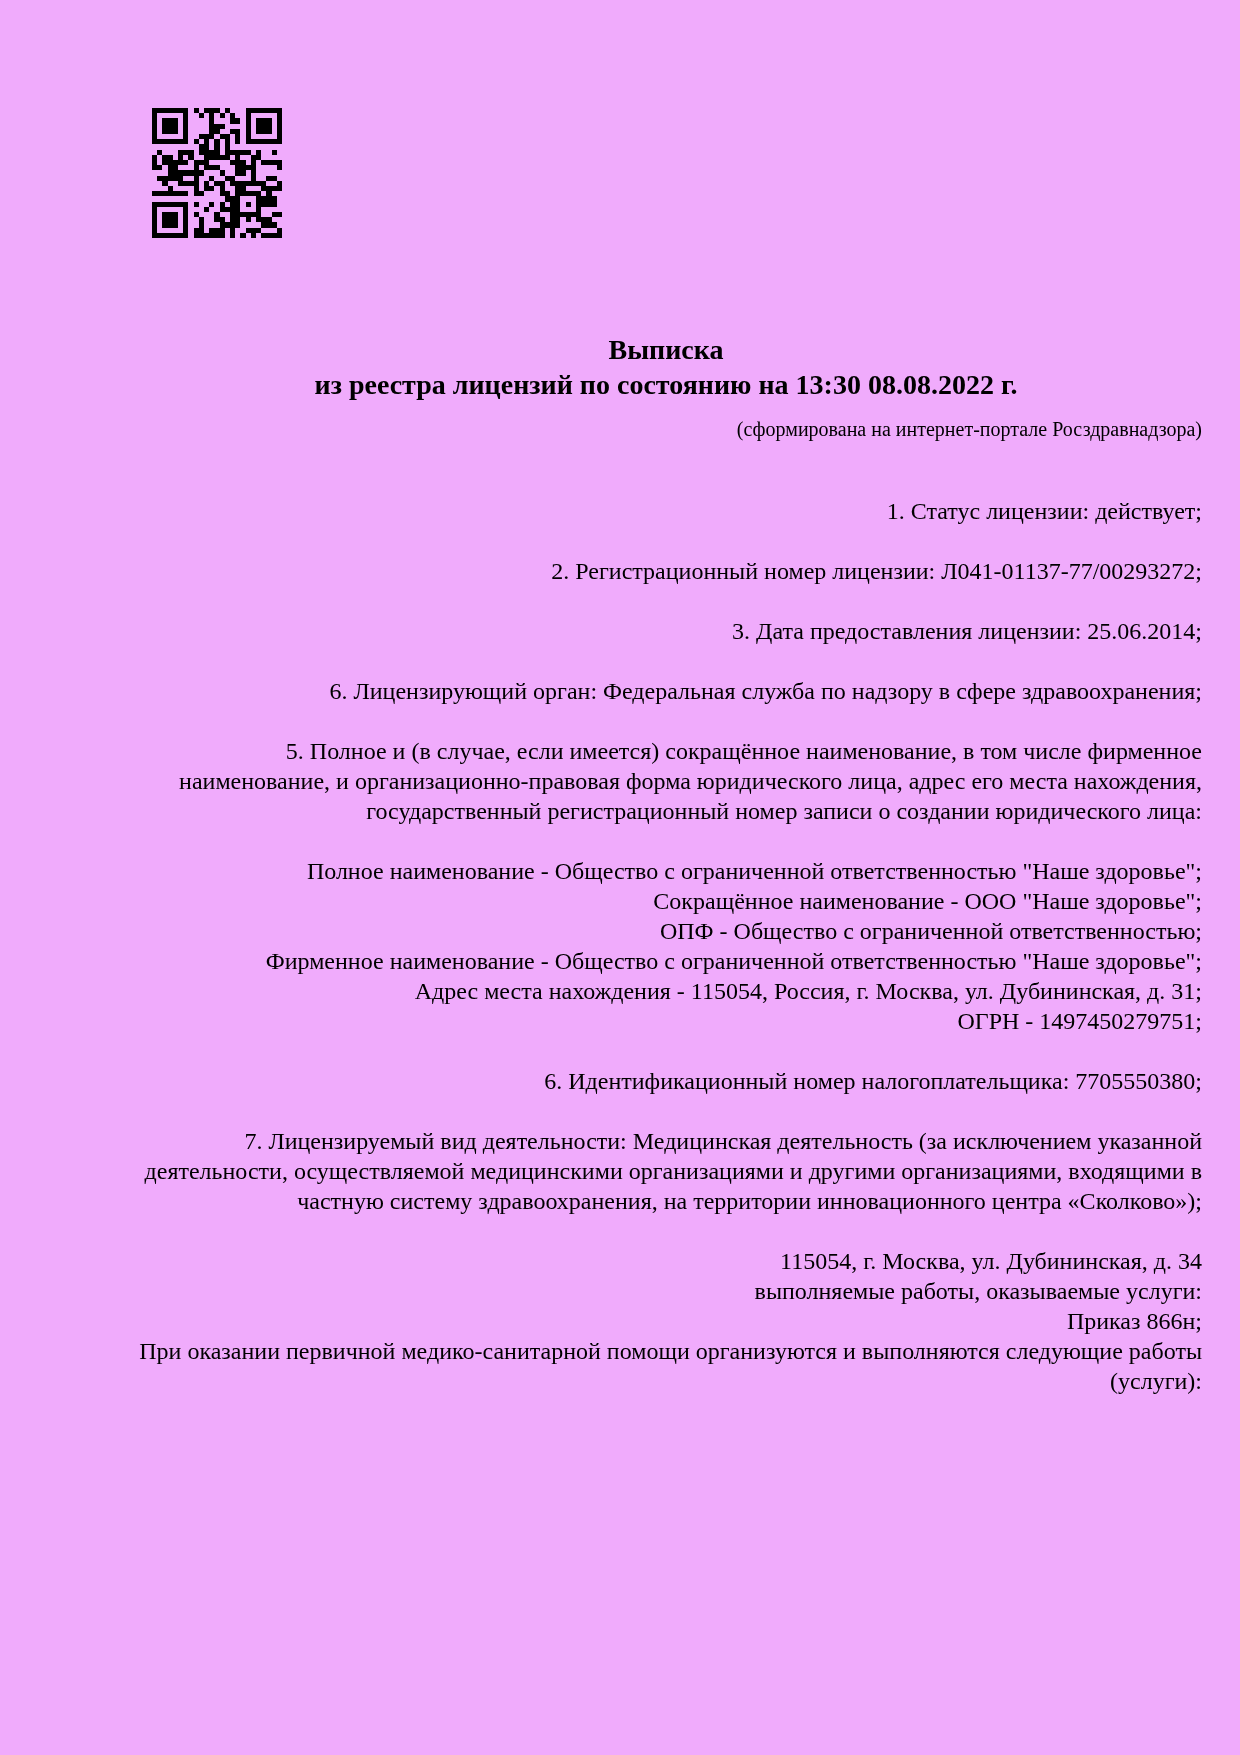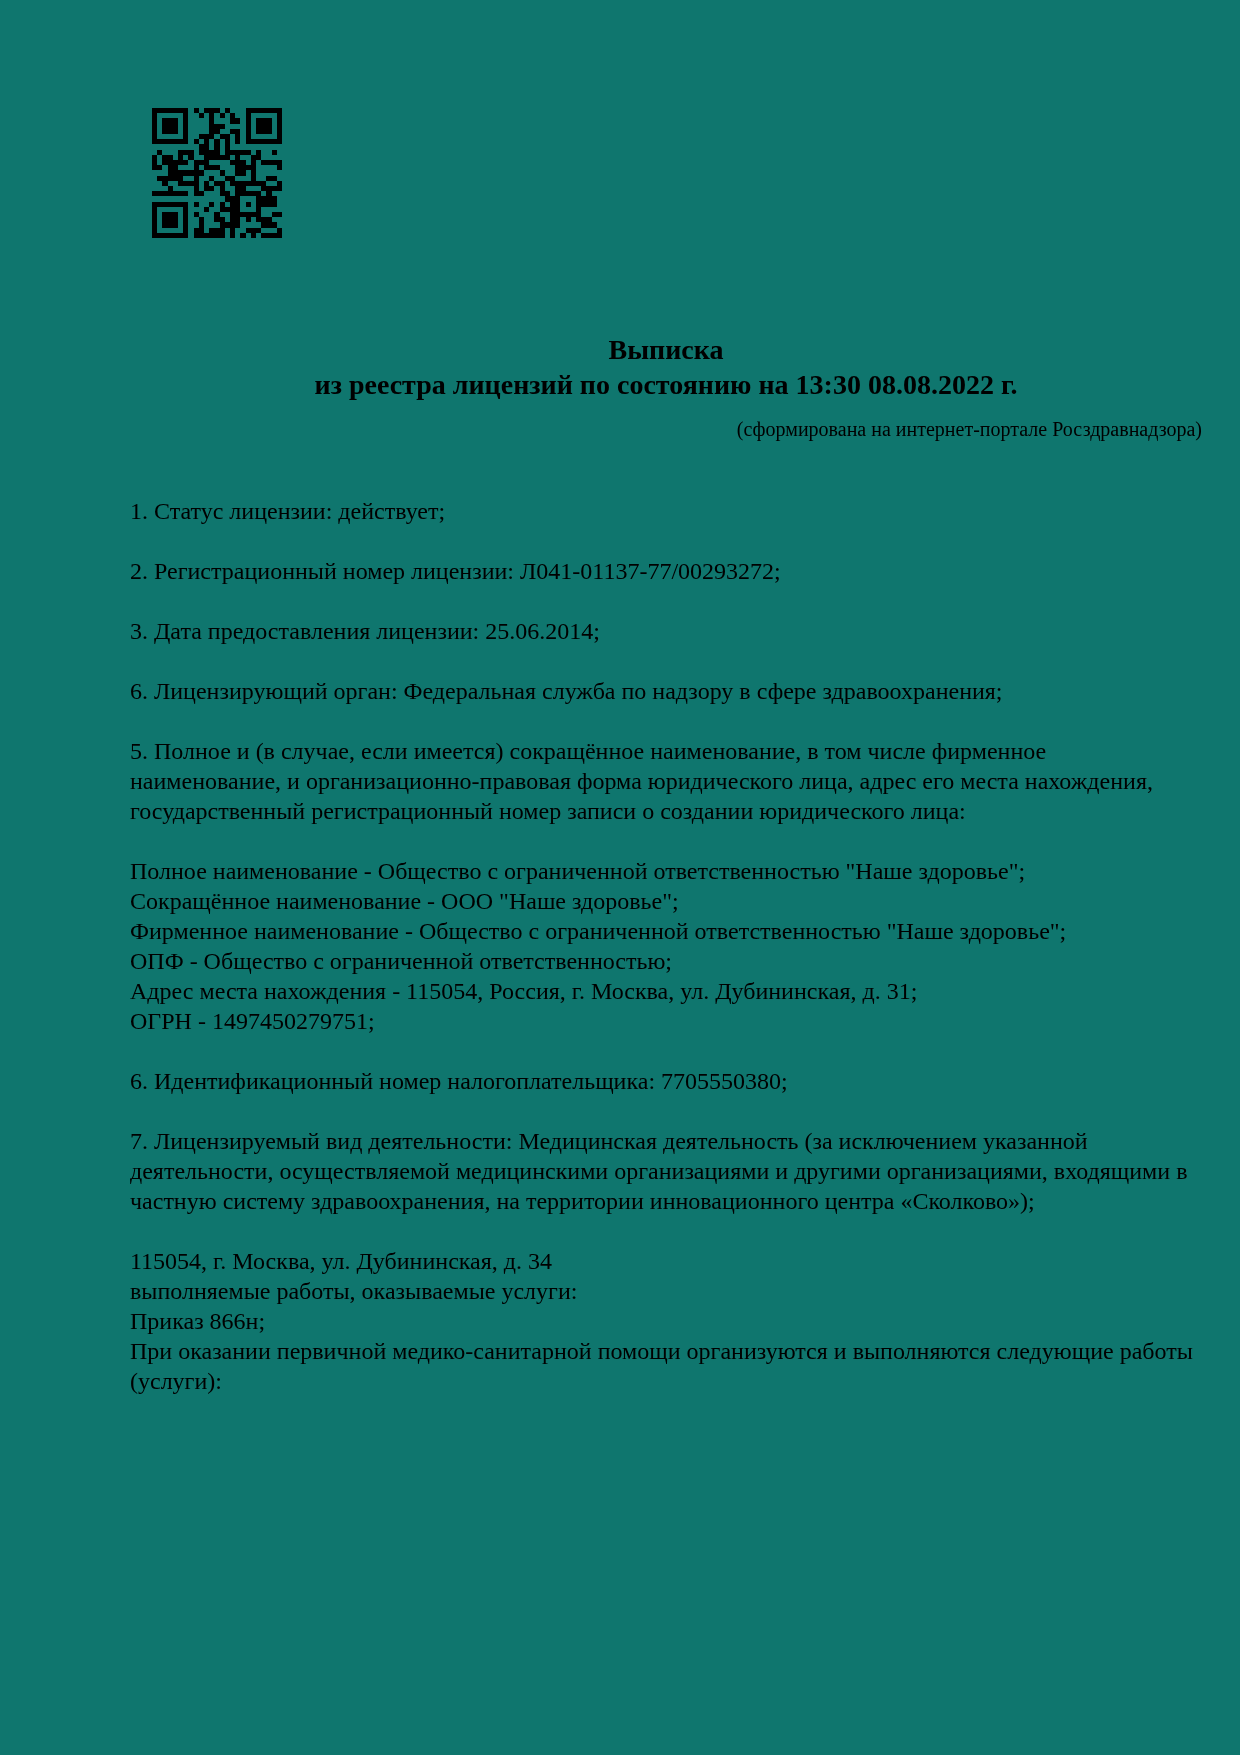--- a/index.html
+++ b/index.html
@@ -7,21 +7,21 @@
     width: 1240px;
     height: 1755px;
     background: #ffffff;
     color: #000000;
     font-family: "Liberation Serif", "DejaVu Serif", serif;
   }
   .page {
     position: relative;
     width: 1240px;
     height: 1755px;
-    background: #0f766e;
+    background: #f0abfc;
     overflow: hidden;
   }
   .qr {
     position: absolute;
     left: 152px;
     top: 108px;
     width: 130px;
     height: 130px;
   }
   .content {
@@ -40,20 +40,21 @@
   .subtitle {
     margin-top: 16px;
     text-align: right;
     font-size: 20px;
     line-height: 23px;
   }
   .doc-body {
     margin-top: 55px;
     font-size: 24px;
     line-height: 30px;
+    text-align: right;
   }
   .doc-body p { margin: 0 0 30px 0; }
   .line { display: block; }
 </style>
 </head>
 <body>
 
 <div class="page">
 
   <div class="qr">
@@ -409,22 +410,22 @@
 
       <p>3. Дата предоставления лицензии: 25.06.2014;</p>
 
       <p>6. Лицензирующий орган: Федеральная служба по надзору в сфере здравоохранения;</p>
 
       <p>5. Полное и (в случае, если имеется) сокращённое наименование, в том числе фирменное наименование, и организационно-правовая форма юридического лица, адрес его места нахождения, государственный регистрационный номер записи о создании юридического лица:</p>
 
       <p>
         <span class="line">Полное наименование - Общество с ограниченной ответственностью "Наше здоровье";</span>
         <span class="line">Сокращённое наименование - ООО "Наше здоровье";</span>
+        <span class="line">ОПФ - Общество с ограниченной ответственностью;</span>
         <span class="line">Фирменное наименование - Общество с ограниченной ответственностью "Наше здоровье";</span>
-        <span class="line">ОПФ - Общество с ограниченной ответственностью;</span>
         <span class="line">Адрес места нахождения - 115054, Россия, г. Москва, ул. Дубининская, д. 31;</span>
         <span class="line">ОГРН - 1497450279751;</span>
       </p>
 
       <p>6. Идентификационный номер налогоплательщика: 7705550380;</p>
 
       <p>7. Лицензируемый вид деятельности: Медицинская деятельность (за исключением указанной деятельности, осуществляемой медицинскими организациями и другими организациями, входящими в частную систему здравоохранения, на территории инновационного центра «Сколково»);</p>
 
 
       <p>

